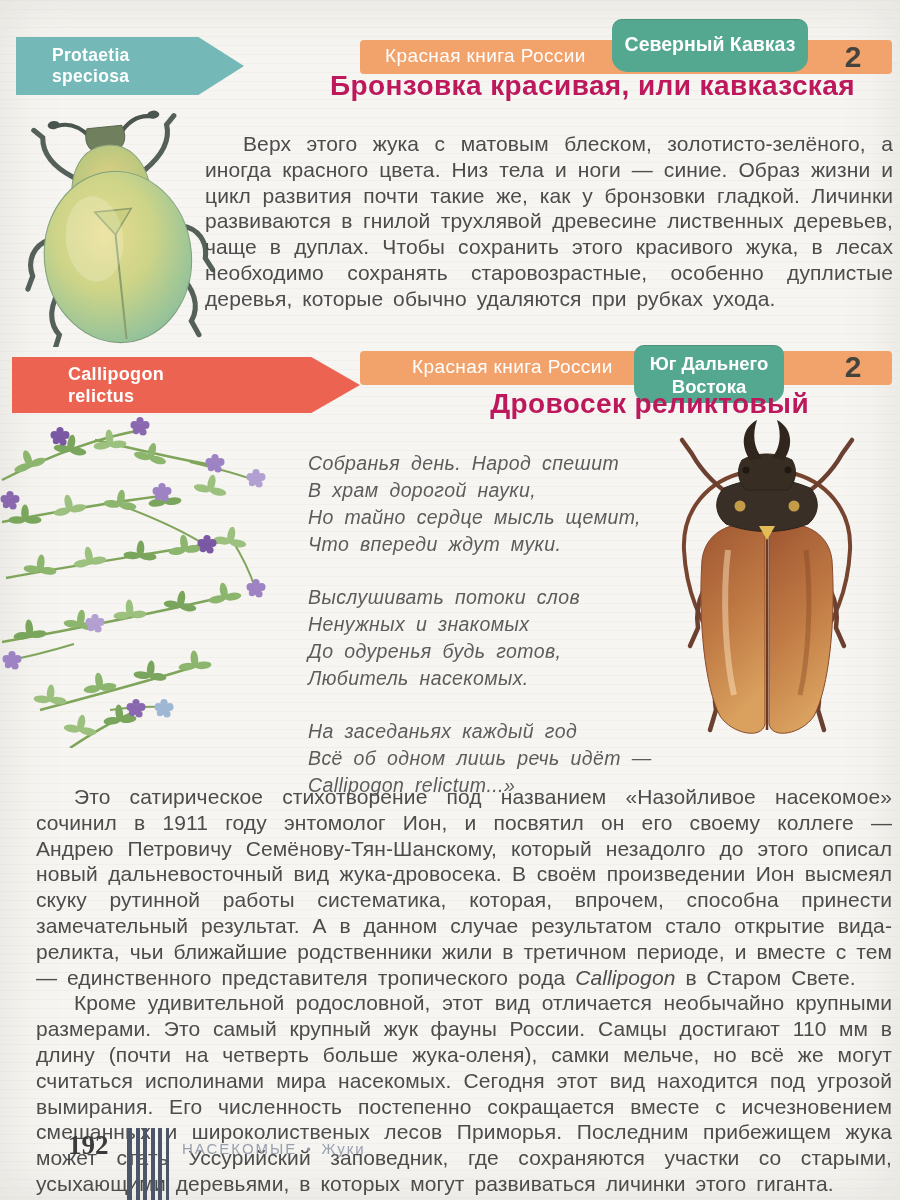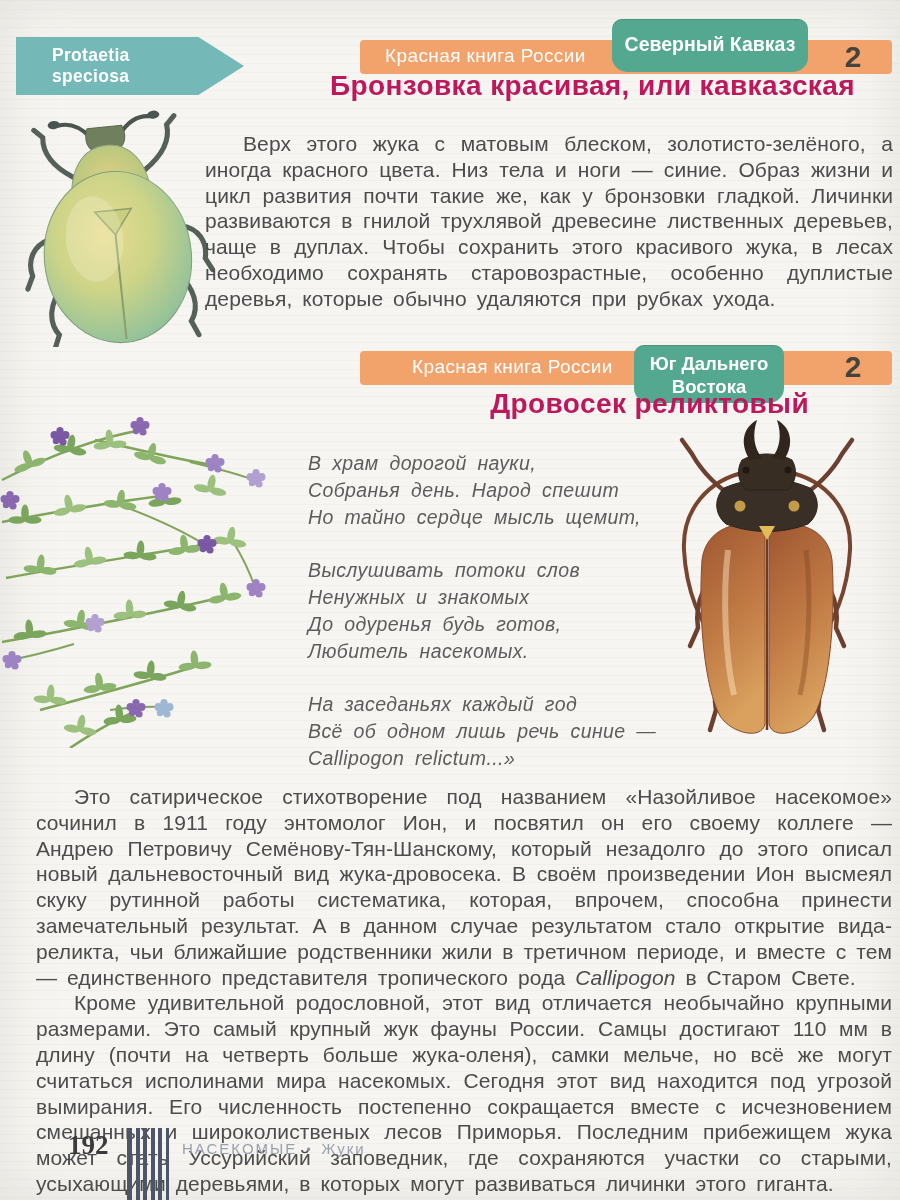--- a/index.html
+++ b/index.html
@@ -144,20 +144,23 @@
     </svg>
   </div>
 
   <div class="body-text sec1-body">
     <p>Верх этого жука с матовым блеском, золотисто-зелёного, а иногда красного цвета. Низ тела и ноги — синие. Образ жизни и цикл развития почти такие же, как у бронзовки гладкой. Личинки развиваются в гнилой трухлявой древесине лиственных деревьев, чаще в дуплах. Чтобы сохранить этого красивого жука, в лесах необходимо сохранять старовозрастные, особенно дуплистые деревья, которые обычно удаляются при рубках ухода.</p>
   </div>
 
   <div class="strip" style="top:351px;">
     <span class="series" style="left:52px;">Красная книга России</span>
   </div>
+  <div class="species-banner banner-red">
+    <div class="inner">Callipogon relictus</div>
+  </div>
   <div class="tab tab-2">Юг Дальнего Востока</div>
   <div class="vol-num" style="top:350px;">2</div>
   <div class="h-title title-2">Дровосек реликтовый</div>
 
   <div class="illo illo-plant">
     <svg viewBox="0 0 292 338">
       <defs>
         <g id="lp">
           <ellipse cx="8" cy="0" rx="8.5" ry="3.8"></ellipse>
           <ellipse cx="-8" cy="0" rx="8.5" ry="3.8"></ellipse>
@@ -225,33 +228,34 @@
         <use href="#flw" fill="#b3a0d2" transform="translate(95,215)"></use>
         <use href="#flw" fill="#9d82c4" transform="translate(12,252)"></use>
         <use href="#flw" fill="#8a68b0" transform="translate(136,300)"></use>
         <use href="#flw" fill="#9db7d4" transform="translate(164,300)"></use>
       </g>
     </svg>
   </div>
 
   <div class="poem">
     <div class="stanza">
+      <div class="poem-line">Собранья день. Народ спешит</div>
       <div class="poem-line">В храм дорогой науки,</div>
-      <div class="poem-line">Собранья день. Народ спешит</div>
       <div class="poem-line">Но тайно сердце мысль щемит,</div>
+      <div class="poem-line">Что впереди ждут муки.</div>
     </div>
     <div class="stanza">
       <div class="poem-line">Выслушивать потоки слов</div>
       <div class="poem-line">Ненужных и знакомых</div>
       <div class="poem-line">До одуренья будь готов,</div>
       <div class="poem-line">Любитель насекомых.</div>
     </div>
     <div class="stanza">
       <div class="poem-line">На заседаньях каждый год</div>
-      <div class="poem-line">Всё об одном лишь речь синие —</div>
+      <div class="poem-line">Всё об одном лишь речь идёт —</div>
       <div class="poem-line">Callipogon relictum...»</div>
     </div>
   </div>
 
   <div class="illo illo-longhorn">
     <svg viewBox="0 0 250 338">
       <defs>
         <linearGradient id="gWing" x1="0" y1="0" x2="0.3" y2="1">
           <stop offset="0%" stop-color="#9e5531"></stop>
           <stop offset="55%" stop-color="#c07a44"></stop>

